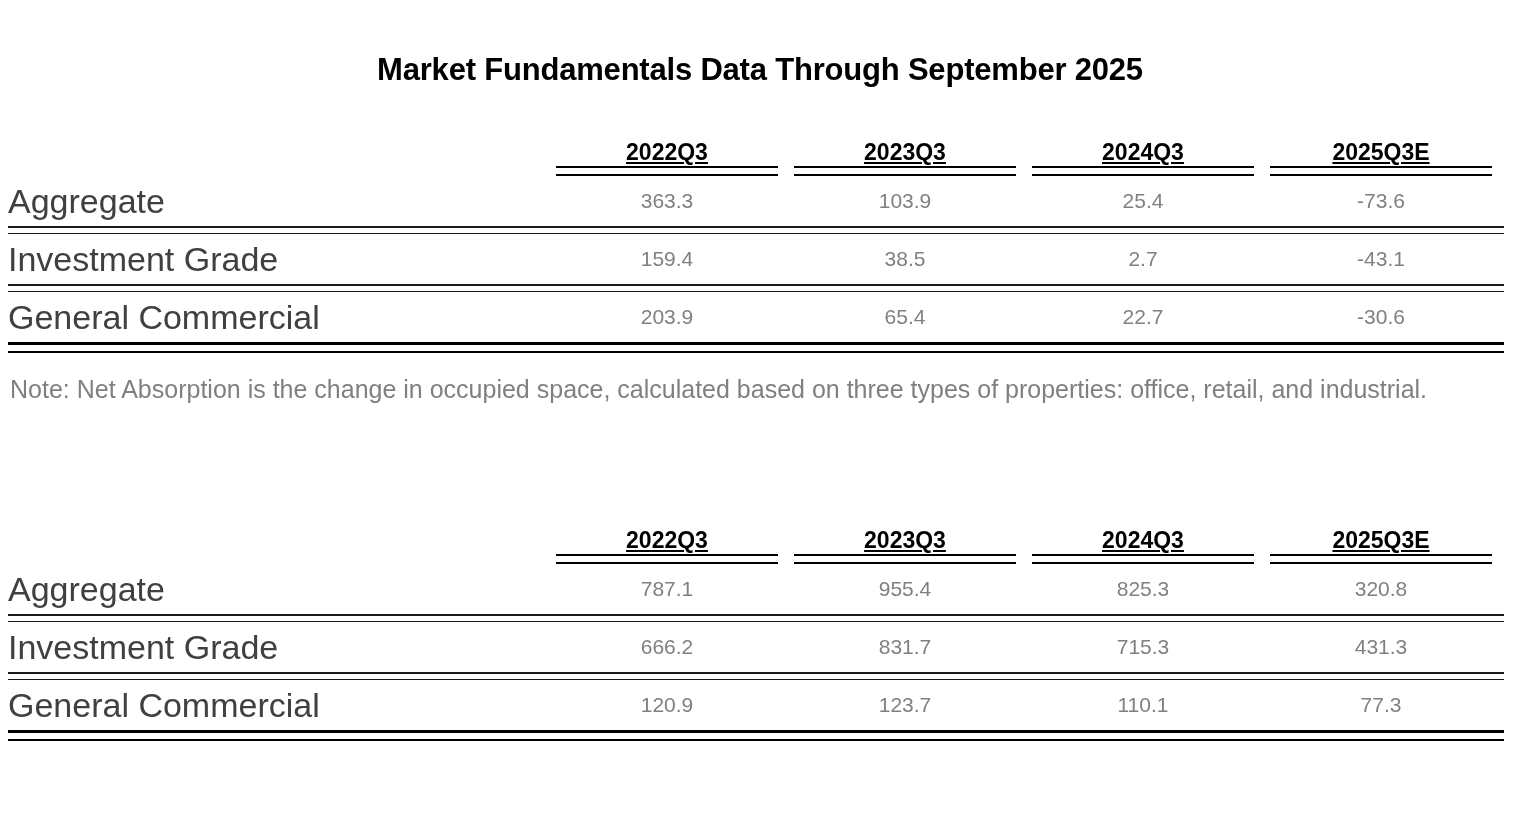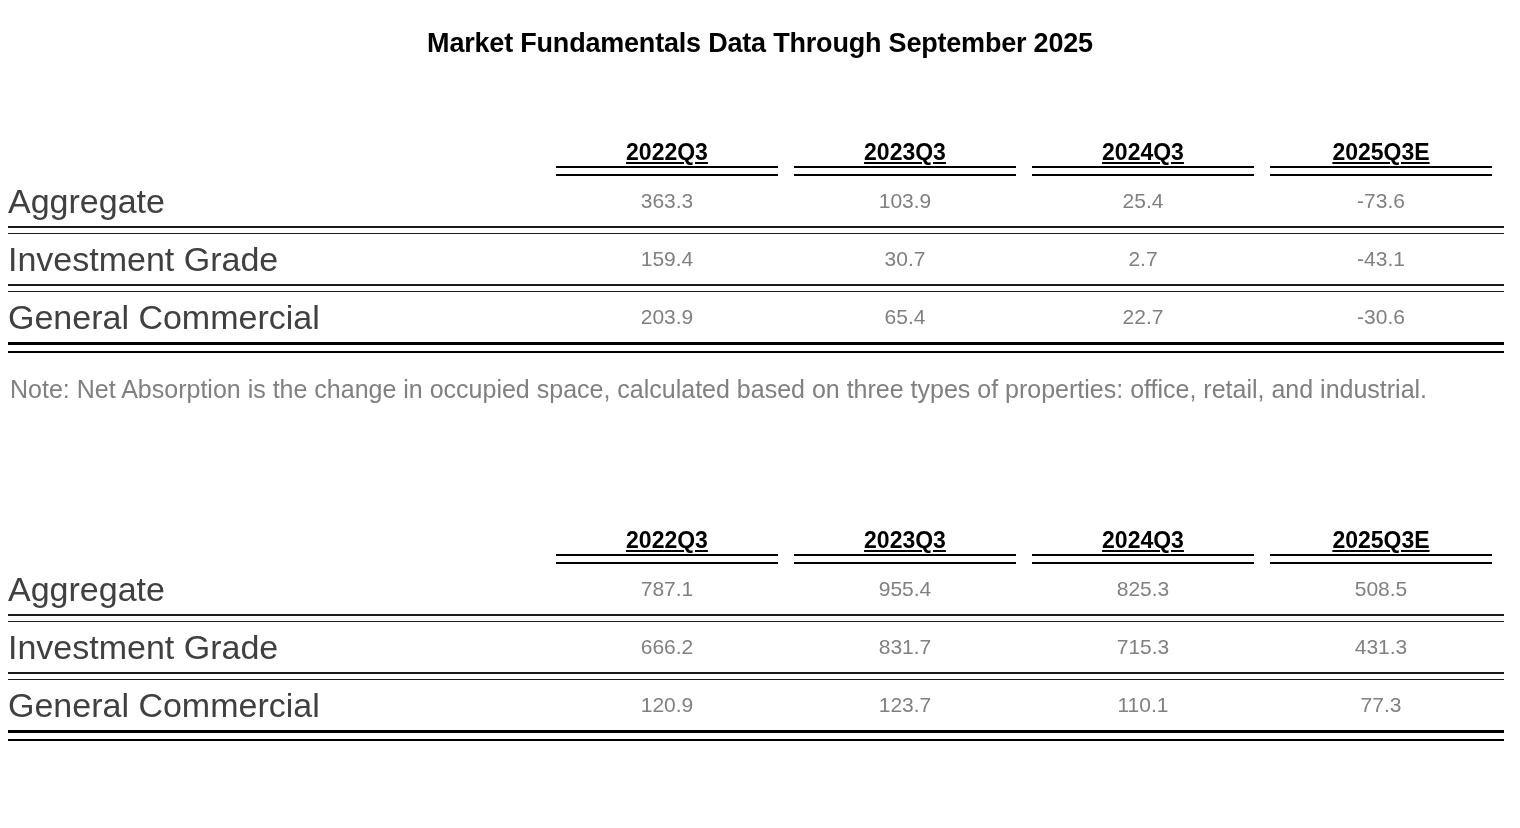--- a/index.html
+++ b/index.html
@@ -17,25 +17,25 @@
 
   .page {
     position: relative;
     width: 1520px;
     height: 828px;
   }
 
   
   .doc-title {
     position: absolute;
-    top: 28px;
+    top: 52px;
     left: 0;
     width: 1520px;
     text-align: center;
-    font-size: 27px;
+    font-size: 31px;
     font-weight: bold;
     letter-spacing: -0.2px;
     color: #000;
   }
 
   
   .table-block {
     position: absolute;
     left: 8px;
     width: 1494px;
@@ -198,21 +198,21 @@
           <td></td>
         </tr>
         <tr class="sep-row">
           <td colspan="6">
               <div class="sep-rule"></div>
             </td>
         </tr>
         <tr>
           <td class="row-label">Investment Grade</td>
           <td class="row-val">159.4</td>
-          <td class="row-val">30.7</td>
+          <td class="row-val">38.5</td>
           <td class="row-val">2.7</td>
           <td class="row-val">-43.1</td>
           <td></td>
         </tr>
         <tr class="sep-row">
           <td colspan="6">
               <div class="sep-rule"></div>
             </td>
         </tr>
         <tr>
@@ -274,21 +274,21 @@
               <div class="hdr-rule-blank"></div>
             </td>
         </tr>
       </thead>
       <tbody>
         <tr>
           <td class="row-label">Aggregate</td>
           <td class="row-val">787.1</td>
           <td class="row-val">955.4</td>
           <td class="row-val">825.3</td>
-          <td class="row-val">508.5</td>
+          <td class="row-val">320.8</td>
           <td></td>
         </tr>
         <tr class="sep-row">
           <td colspan="6">
               <div class="sep-rule"></div>
             </td>
         </tr>
         <tr>
           <td class="row-label">Investment Grade</td>
           <td class="row-val">666.2</td>

